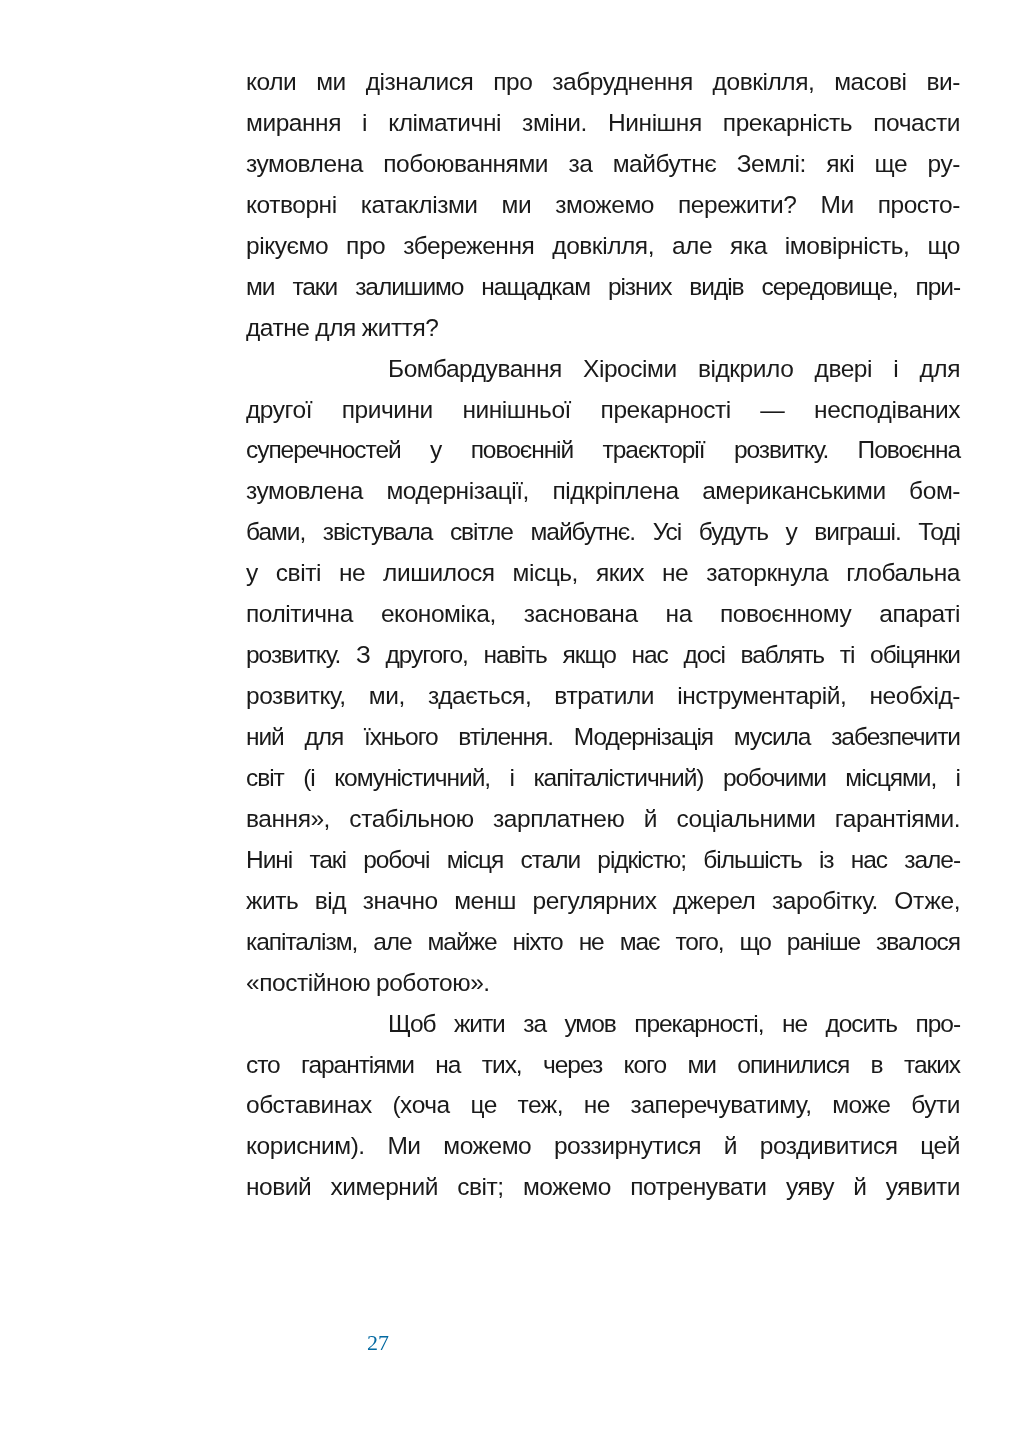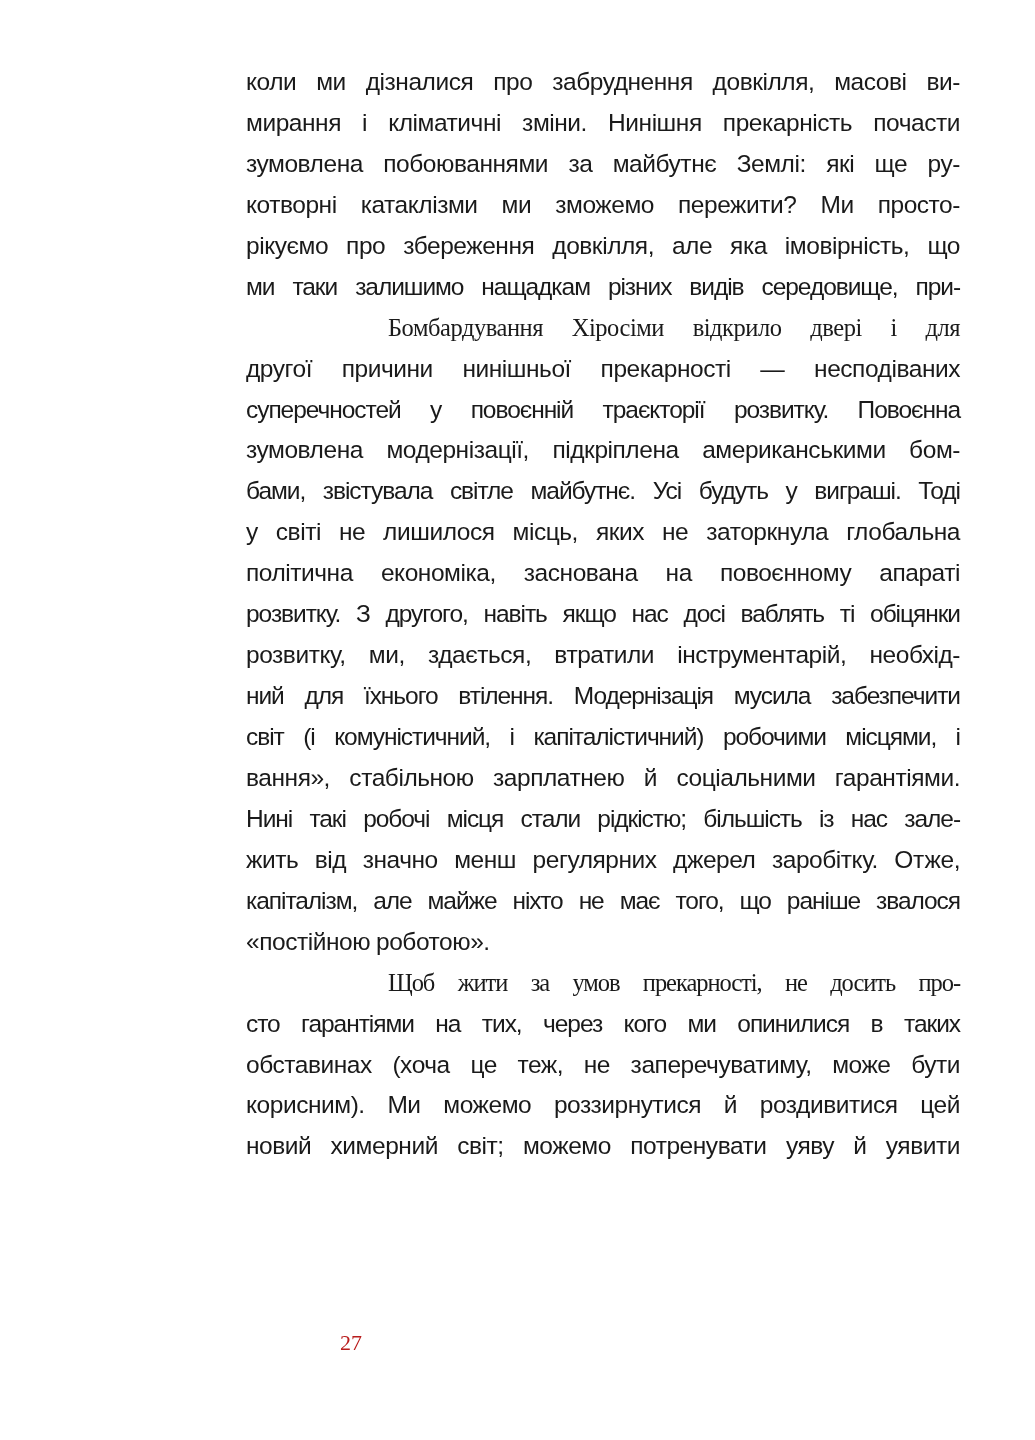--- a/index.html
+++ b/index.html
@@ -31,48 +31,49 @@
     text-align-last: justify;
     letter-spacing: -0.45px;
     word-spacing: -0.5px;
     overflow: visible;
   }
   .line.last {
     text-align-last: left;
   }
   .line.indent {
     padding-left: 142px;
-    font-family: Liberation Serif, serif;
   }
   .line.tight {
     letter-spacing: -1.05px;
     word-spacing: -1.5px;
   }
   .page-number {
     position: absolute;
-    left: 340px;
+    left: 348px;
     top: 1330px;
     width: 60px;
     font-family: "Liberation Serif", serif;
     font-size: 22px;
-    color: #b91c1c;
+    color: #0369a1;
+    text-align: center;
   }
 </style>
 </head>
 <body>
 
 <div class="page">
 
   <div>
     <div class="line">коли ми дізналися про забруднення довкілля, масові ви-</div>
     <div class="line">мирання і кліматичні зміни. Нинішня прекарність почасти</div>
     <div class="line">зумовлена побоюваннями за майбутнє Землі: які ще ру-</div>
     <div class="line">котворні катаклізми ми зможемо пережити? Ми просто-</div>
     <div class="line">рікуємо про збереження довкілля, але яка імовірність, що</div>
     <div class="line tight">ми таки залишимо нащадкам різних видів середовище, при-</div>
+    <div class="line last">датне для життя?</div>
   </div>
 
   <div>
     <div class="line indent">Бомбардування Хіросіми відкрило двері і для</div>
     <div class="line">другої причини нинішньої прекарності — несподіваних</div>
     <div class="line tight">суперечностей у повоєнній траєкторії розвитку. Повоєнна</div>
     <div class="line">зумовлена модернізації, підкріплена американськими бом-</div>
     <div class="line tight">бами, звістувала світле майбутнє. Усі будуть у виграші. Тоді</div>
     <div class="line">у світі не лишилося місць, яких не заторкнула глобальна</div>
     <div class="line">політична економіка, заснована на повоєнному апараті</div>

